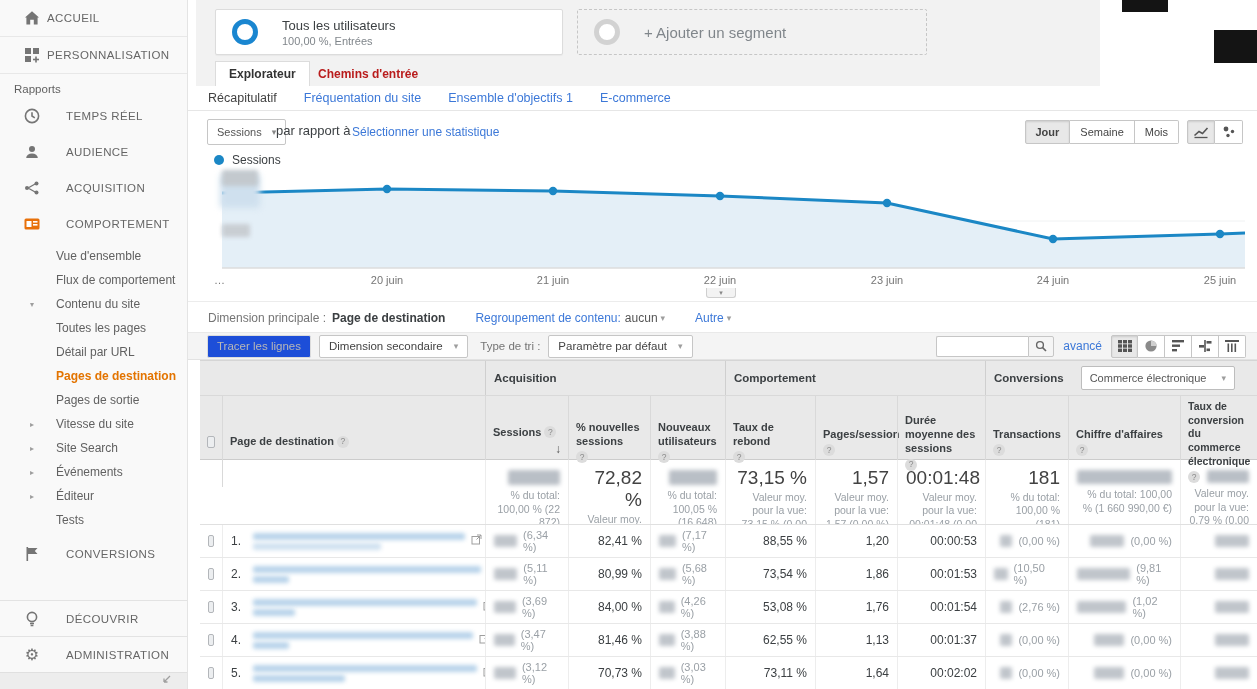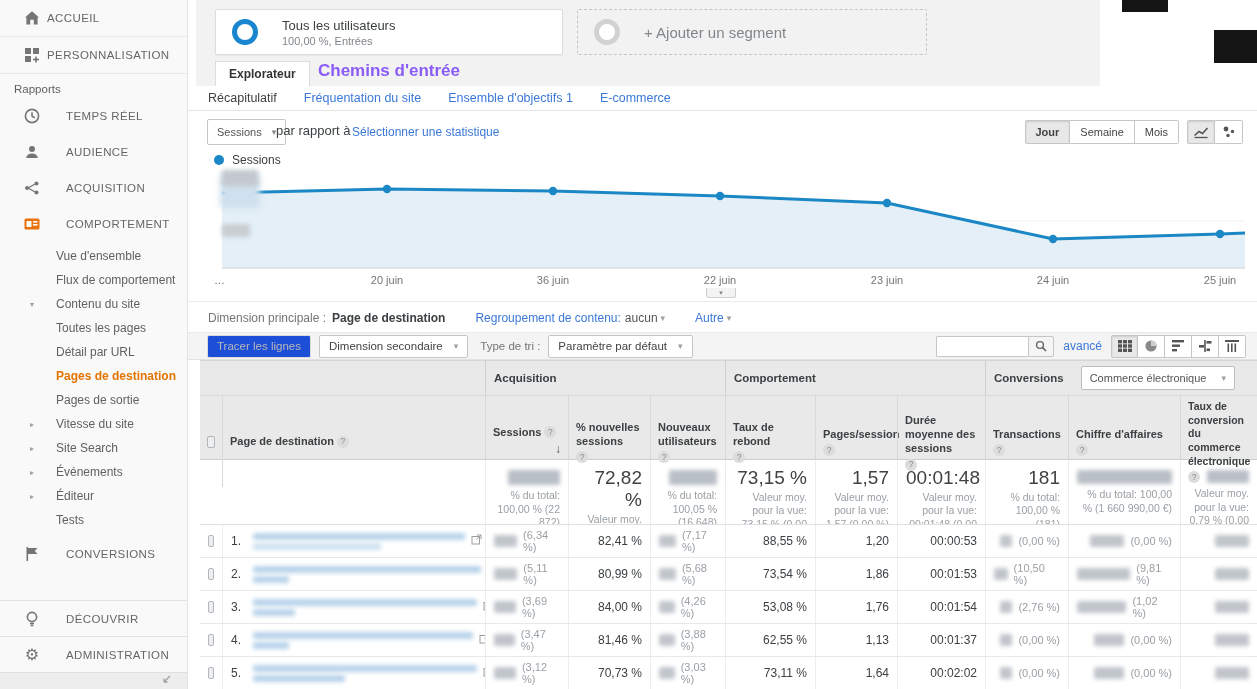--- a/index.html
+++ b/index.html
@@ -46,22 +46,22 @@
   .seg-card.c2 { left:381px; width:350px; background:transparent; border:1px dashed #c6c6c6; }
   .donut { width:26px; height:26px; border-radius:50%; border:5px solid #1a86d0; background:#fff; }
   .donut.gray { border-color:#d2d2d2; }
   .seg-txt { margin-left:24px; }
   .seg-title { font-size:13px; color:#3c4043; }
   .seg-sub { font-size:11px; color:#80868b; margin-top:2px; }
   .seg-add { margin-left:24px; font-size:15px; color:#80868b; }
   .tab-exp { position:absolute; left:19px; bottom:0; height:25px; background:#fff;
     border:1px solid #dcdcdc; border-bottom:none; display:flex; align-items:center;
     padding:0 13px; font-size:12px; font-weight:700; color:#333; cursor:pointer; }
-  .tab-entry { position:absolute; left:122px; bottom:5px; font-size:17px; font-weight:700;
-    color:#8b5cf6; cursor:pointer; }
+  .tab-entry { position:absolute; left:122px; bottom:5px; font-size:12px; font-weight:700;
+    color:#b91c1c; cursor:pointer; }
 
   
   .subnav { position:absolute; left:0; top:86px; width:1069px; height:25px;
     border-bottom:1px solid #e6e6e6; display:flex; align-items:center; gap:27px;
     padding-left:20px; font-size:12.5px; }
   .subnav .sn { color:#3c78d8; cursor:pointer; }
   .subnav .sn.active { color:#424242; }
 
   
   .metric-row { position:absolute; left:0; top:111px; width:1069px; height:42px; }
@@ -415,21 +415,21 @@
       <line x1="0" y1="100" x2="1023" y2="100" stroke="#dcdcdc" stroke-width="1.5"></line>
     </svg>
     <div class="startblur blur3"></div>
     <div class="ybl1 blur"></div>
     <div class="ybl2 blur"></div>
   </div>
 
   <div class="xlabels">
     <span class="xl0">…</span>
     <span class="xl1">20 juin</span>
-    <span class="xl2">36 juin</span>
+    <span class="xl2">21 juin</span>
     <span class="xl3">22 juin</span>
     <span class="xl4">23 juin</span>
     <span class="xl5">24 juin</span>
     <span class="xl6">25 juin</span>
   </div>
   <div class="thandle">
     <span>▾</span>
   </div>
   <div class="sec-div"></div>
 

